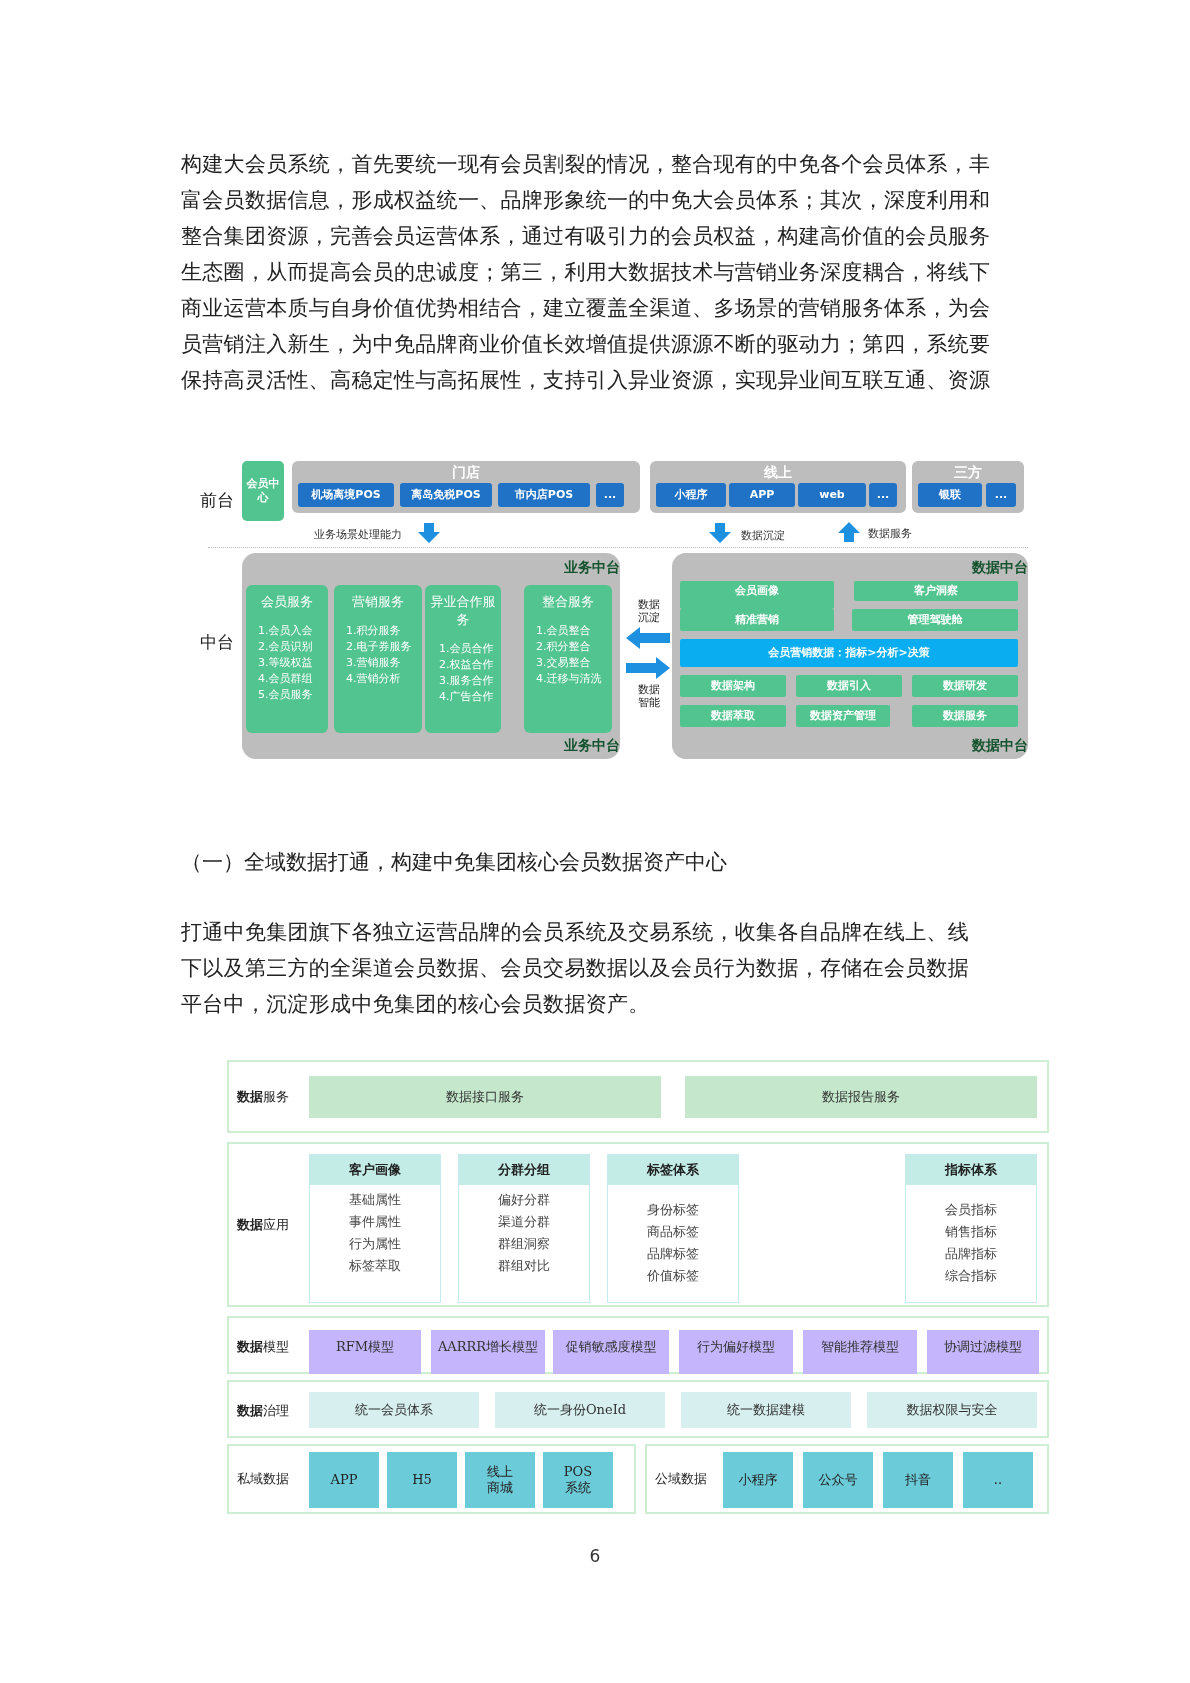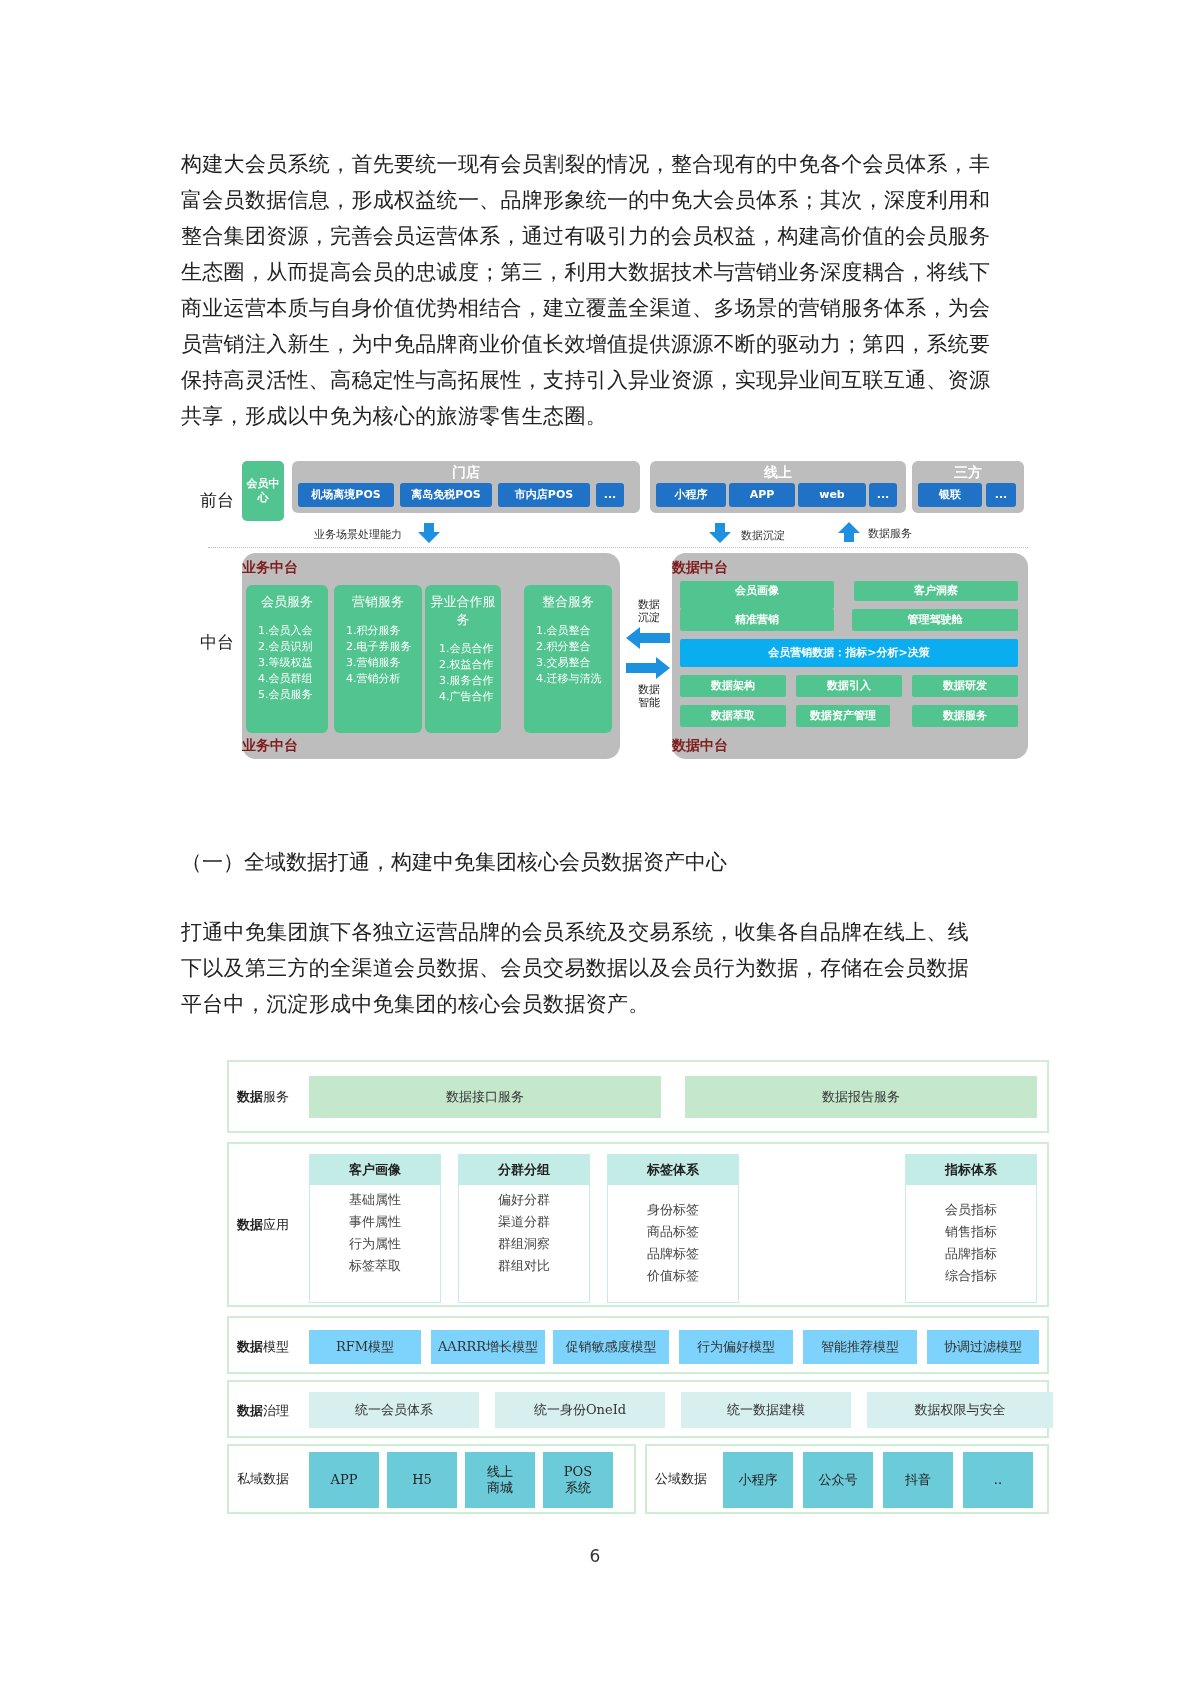--- a/index.html
+++ b/index.html
@@ -18,61 +18,60 @@
         border-radius:5px; color:#fff; font-size:11px; font-weight:bold; text-align:center;
         line-height:14px; padding-top:16px; box-sizing:border-box; }
   .grp { position:absolute; top:6px; height:52px; background:#bdbdbd; border-radius:6px; }
   .grp-title { text-align:center; color:#fff; font-size:14px; font-weight:bold; line-height:22px; }
   .btn-row { display:flex; gap:6px; padding:0 6px;align-items:center; }
   .bbtn { background:#1f72c6; color:#fff; font-size:11px; font-weight:bold; height:24px;
           line-height:24px; text-align:center; border-radius:3px; }
   .small-lbl { position:absolute; font-size:11px; color:#333; }
   .dotline { position:absolute; left:12px; width:820px; border-top:1px dotted #bbb; }
   .panel { position:absolute; background:#bdbdbd; border-radius:14px; }
-  .panel-title { position:absolute; left:0; right:0; text-align:left; color:#7f1d1d;
+  .panel-title { position:absolute; left:0; right:0; text-align:right; color:#14532d;
                  font-size:14px; font-weight:bold; }
   .svc { position:absolute; top:32px; height:148px; background:#52c48f; border-radius:6px; color:#fff; }
   .svc-title { text-align:center; font-size:13px; margin-top:8px; }
   .svc-items { font-size:11px; line-height:16px; margin-top:12px; padding-left:12px; }
   .gbox { position:absolute; background:#52c48f; color:#fff; font-size:11px; font-weight:bold;
           text-align:center; border-radius:2px; }
   .bluebar { position:absolute; background:#0aaef0; color:#fff; font-size:11px; font-weight:bold;
              text-align:center; border-radius:2px; }
   .mid-lbl { position:absolute; font-size:11px; color:#222; line-height:13px; text-align:center; }
 
   
   .d2 { position:absolute; left:227px; top:1060px; width:822px; height:450px; }
   .row { position:absolute; left:0; width:822px; border:2px solid #cdeed3; box-sizing:border-box; background:#fff; }
   .row-lbl { position:absolute; left:8px; font-size:13px; color:#222; }
   .row-lbl b { font-family:"DejaVu Sans","Liberation Sans",sans-serif; font-weight:bold; }
   .lgreen { position:absolute; background:#c5e8cc; text-align:center; font-size:13px; color:#333; }
   .col { position:absolute; top:10px; width:130px; height:147px; border:1px solid #c6ebef; background:#fff; }
   .col-h { height:30px; line-height:30px; background:#c3ece6; text-align:center; font-size:13px; font-weight:bold; color:#222; }
   .col-items { text-align:center; font-size:13px; color:#444; line-height:22px; }
-  .pink { position:absolute; top:12px; height:34px; line-height:34px; background:#7dd3fc;
+  .pink { position:absolute; top:12px; height:44px; line-height:34px; background:#c4b5fd;
           text-align:center; font-size:13px; color:#333; }
   .teal-l { position:absolute; top:10px; height:36px; line-height:36px; background:#d7efef;
             text-align:center; font-size:13px; color:#333; }
   .cyan { position:absolute; top:6px; height:56px; background:#6ccbd8; color:#222; font-size:13px;
           text-align:center; display:flex; align-items:center; justify-content:center; line-height:16px; }
   .pageno { position:absolute; left:0; width:1190px; top:1546px; text-align:center; font-size:17px;
             font-family:"DejaVu Sans","Liberation Sans",sans-serif; color:#333; }
 </style>
 </head>
 <body>
 
 <div class="para" style="top:146px;">
   <p>构建大会员系统，首先要统一现有会员割裂的情况，整合现有的中免各个会员体系，丰</p>
   <p>富会员数据信息，形成权益统一、品牌形象统一的中免大会员体系；其次，深度利用和</p>
   <p>整合集团资源，完善会员运营体系，通过有吸引力的会员权益，构建高价值的会员服务</p>
   <p>生态圈，从而提高会员的忠诚度；第三，利用大数据技术与营销业务深度耦合，将线下</p>
   <p>商业运营本质与自身价值优势相结合，建立覆盖全渠道、多场景的营销服务体系，为会</p>
   <p>员营销注入新生，为中免品牌商业价值长效增值提供源源不断的驱动力；第四，系统要</p>
   <p>保持高灵活性、高稳定性与高拓展性，支持引入异业资源，实现异业间互联互通、资源</p>
-  <p>共享，形成以中免为核心的旅游零售生态圈。</p>
 </div>
 
 <div class="d1">
   <div class="side-label" style="left:4px;top:34px;">前台</div>
   <div class="mc">会员中心</div>
 
   <div class="grp" style="left:96px;width:348px;">
     <div class="grp-title">门店</div>
     <div class="btn-row">
       <div class="bbtn" style="width:96px;">机场离境POS</div>
@@ -248,21 +247,21 @@
     <div class="pink" style="left:450px;width:114px;">行为偏好模型</div>
     <div class="pink" style="left:574px;width:114px;">智能推荐模型</div>
     <div class="pink" style="left:698px;width:112px;">协调过滤模型</div>
   </div>
 
   <div class="row" style="top:320px;height:58px;">
     <div class="row-lbl" style="top:20px;"><b>数据</b><span>治理</span></div>
     <div class="teal-l" style="left:80px;width:170px;">统一会员体系</div>
     <div class="teal-l" style="left:266px;width:170px;">统一身份OneId</div>
     <div class="teal-l" style="left:452px;width:170px;">统一数据建模</div>
-    <div class="teal-l" style="left:638px;width:186px;">数据权限与安全</div>
+    <div class="teal-l" style="left:638px;width:170px;">数据权限与安全</div>
   </div>
 
   <div class="row" style="top:384px;width:409px;height:70px;">
     <div class="row-lbl" style="top:24px;font-family:'DejaVu Sans','Liberation Sans',sans-serif;">私域数据</div>
     <div class="cyan" style="left:80px;width:70px;">APP</div>
     <div class="cyan" style="left:158px;width:70px;">H5</div>
     <div class="cyan" style="left:236px;width:70px;white-space:pre;">线上
 商城</div>
     <div class="cyan" style="left:314px;width:70px;white-space:pre;">POS
 系统</div>

